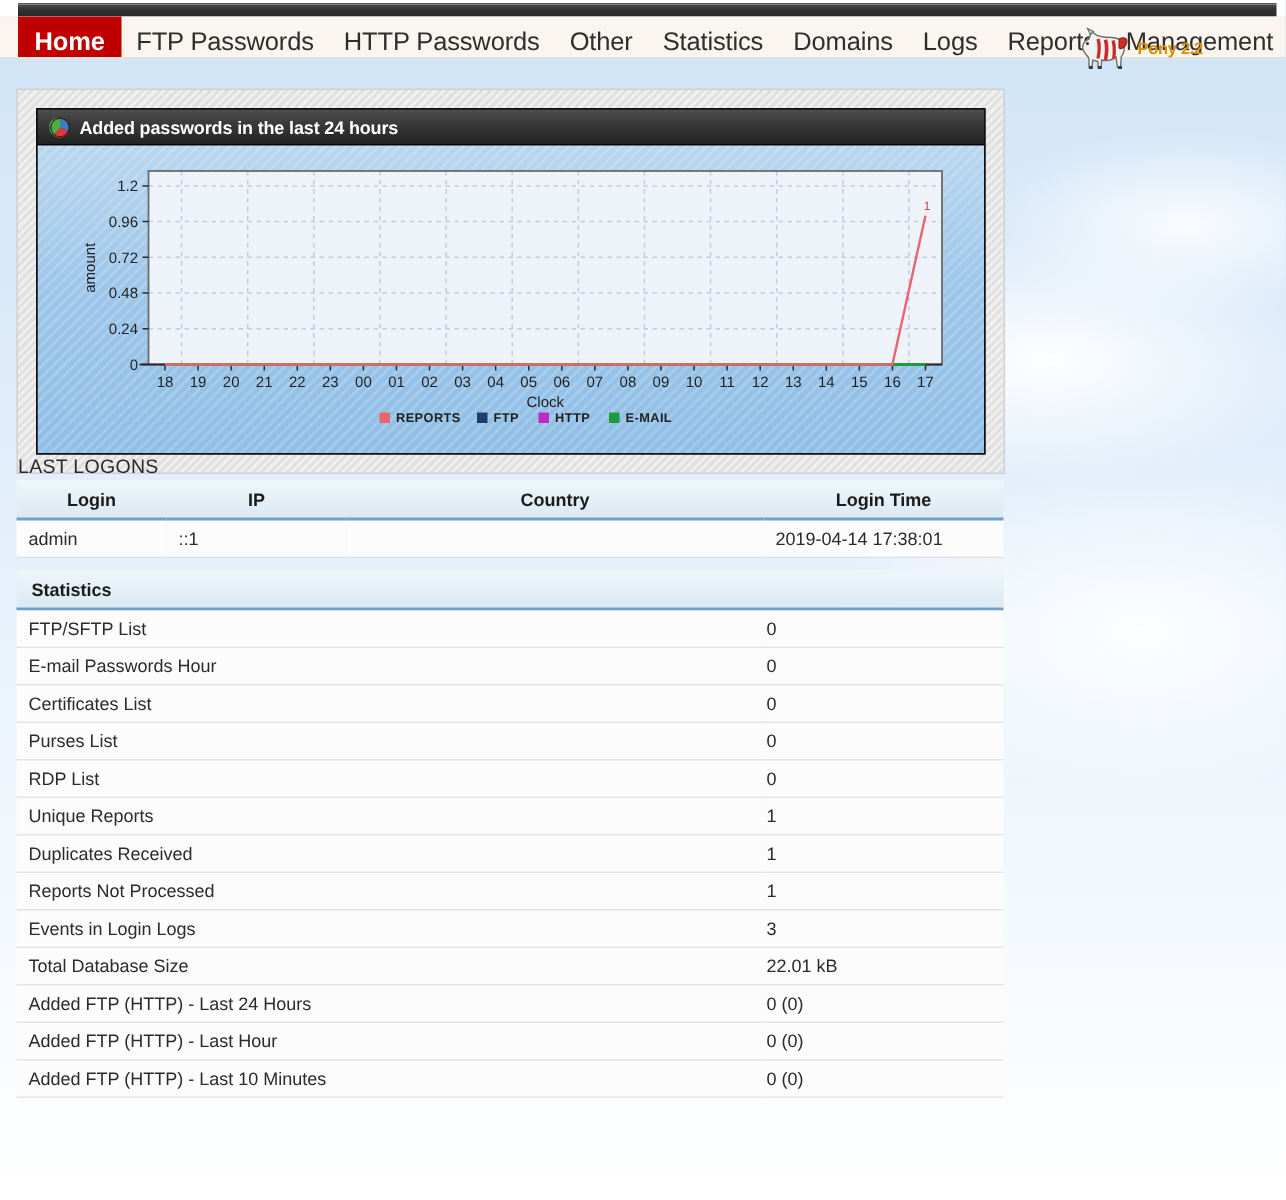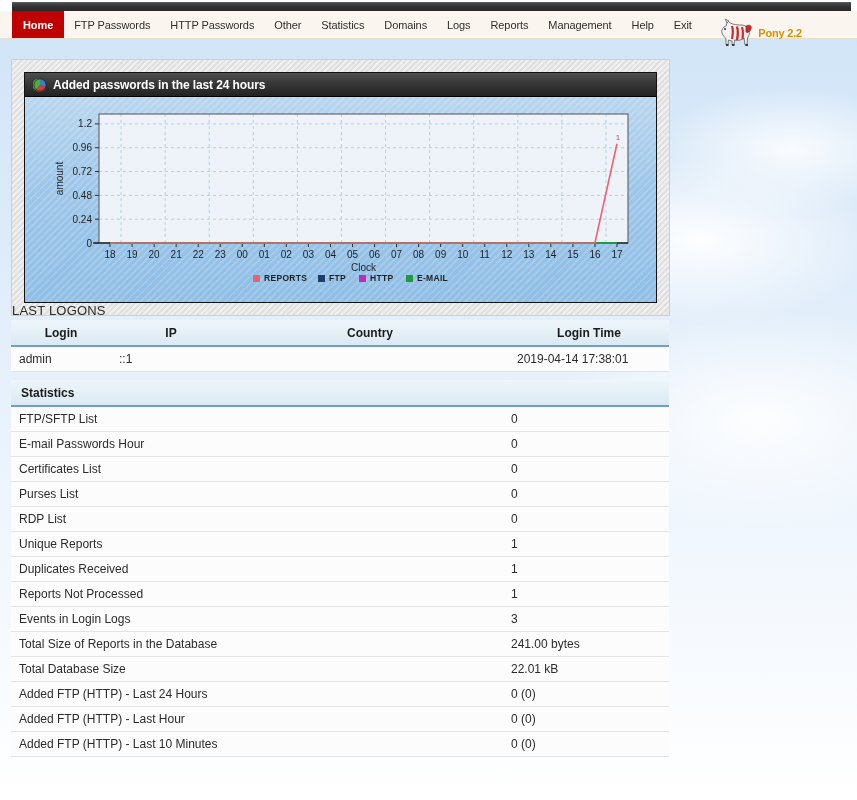--- a/index.html
+++ b/index.html
@@ -34,23 +34,23 @@
   #navwrap {
     position: absolute; left: 0; top: 11px; width: 857px; height: 28px;
     background: #faf6ef;
     border-bottom: 1px solid #e3ddd2;
   }
   #nav {
     position: absolute; left: 12px; top: 0; height: 27px;
     display: flex; align-items: stretch;
   }
   .navitem {
-    display: flex; align-items: center;
+    display: flex; align-items: flex-end;
     padding: 0 10px;
-    font-size: 11px;
+    font-size: 17px;
     color: #2e2e2e;
     white-space: nowrap;
     cursor: pointer;
     letter-spacing: -0.1px;
   }
   .navitem.active {
     background: #c00000;
     color: #ffffff;
     font-weight: bold;
     padding: 0 11px;
@@ -380,24 +380,20 @@
         </tr>
         <tr>
           <td>Reports Not Processed</td>
           <td class="val">1</td>
         </tr>
         <tr>
           <td>Events in Login Logs</td>
           <td class="val">3</td>
         </tr>
         <tr>
-          <td>Total Size of Reports in the Database</td>
-          <td class="val">241.00 bytes</td>
-        </tr>
-        <tr>
           <td>Total Database Size</td>
           <td class="val">22.01 kB</td>
         </tr>
         <tr>
           <td>Added FTP (HTTP) - Last 24 Hours</td>
           <td class="val">0 (0)</td>
         </tr>
         <tr>
           <td>Added FTP (HTTP) - Last Hour</td>
           <td class="val">0 (0)</td>

